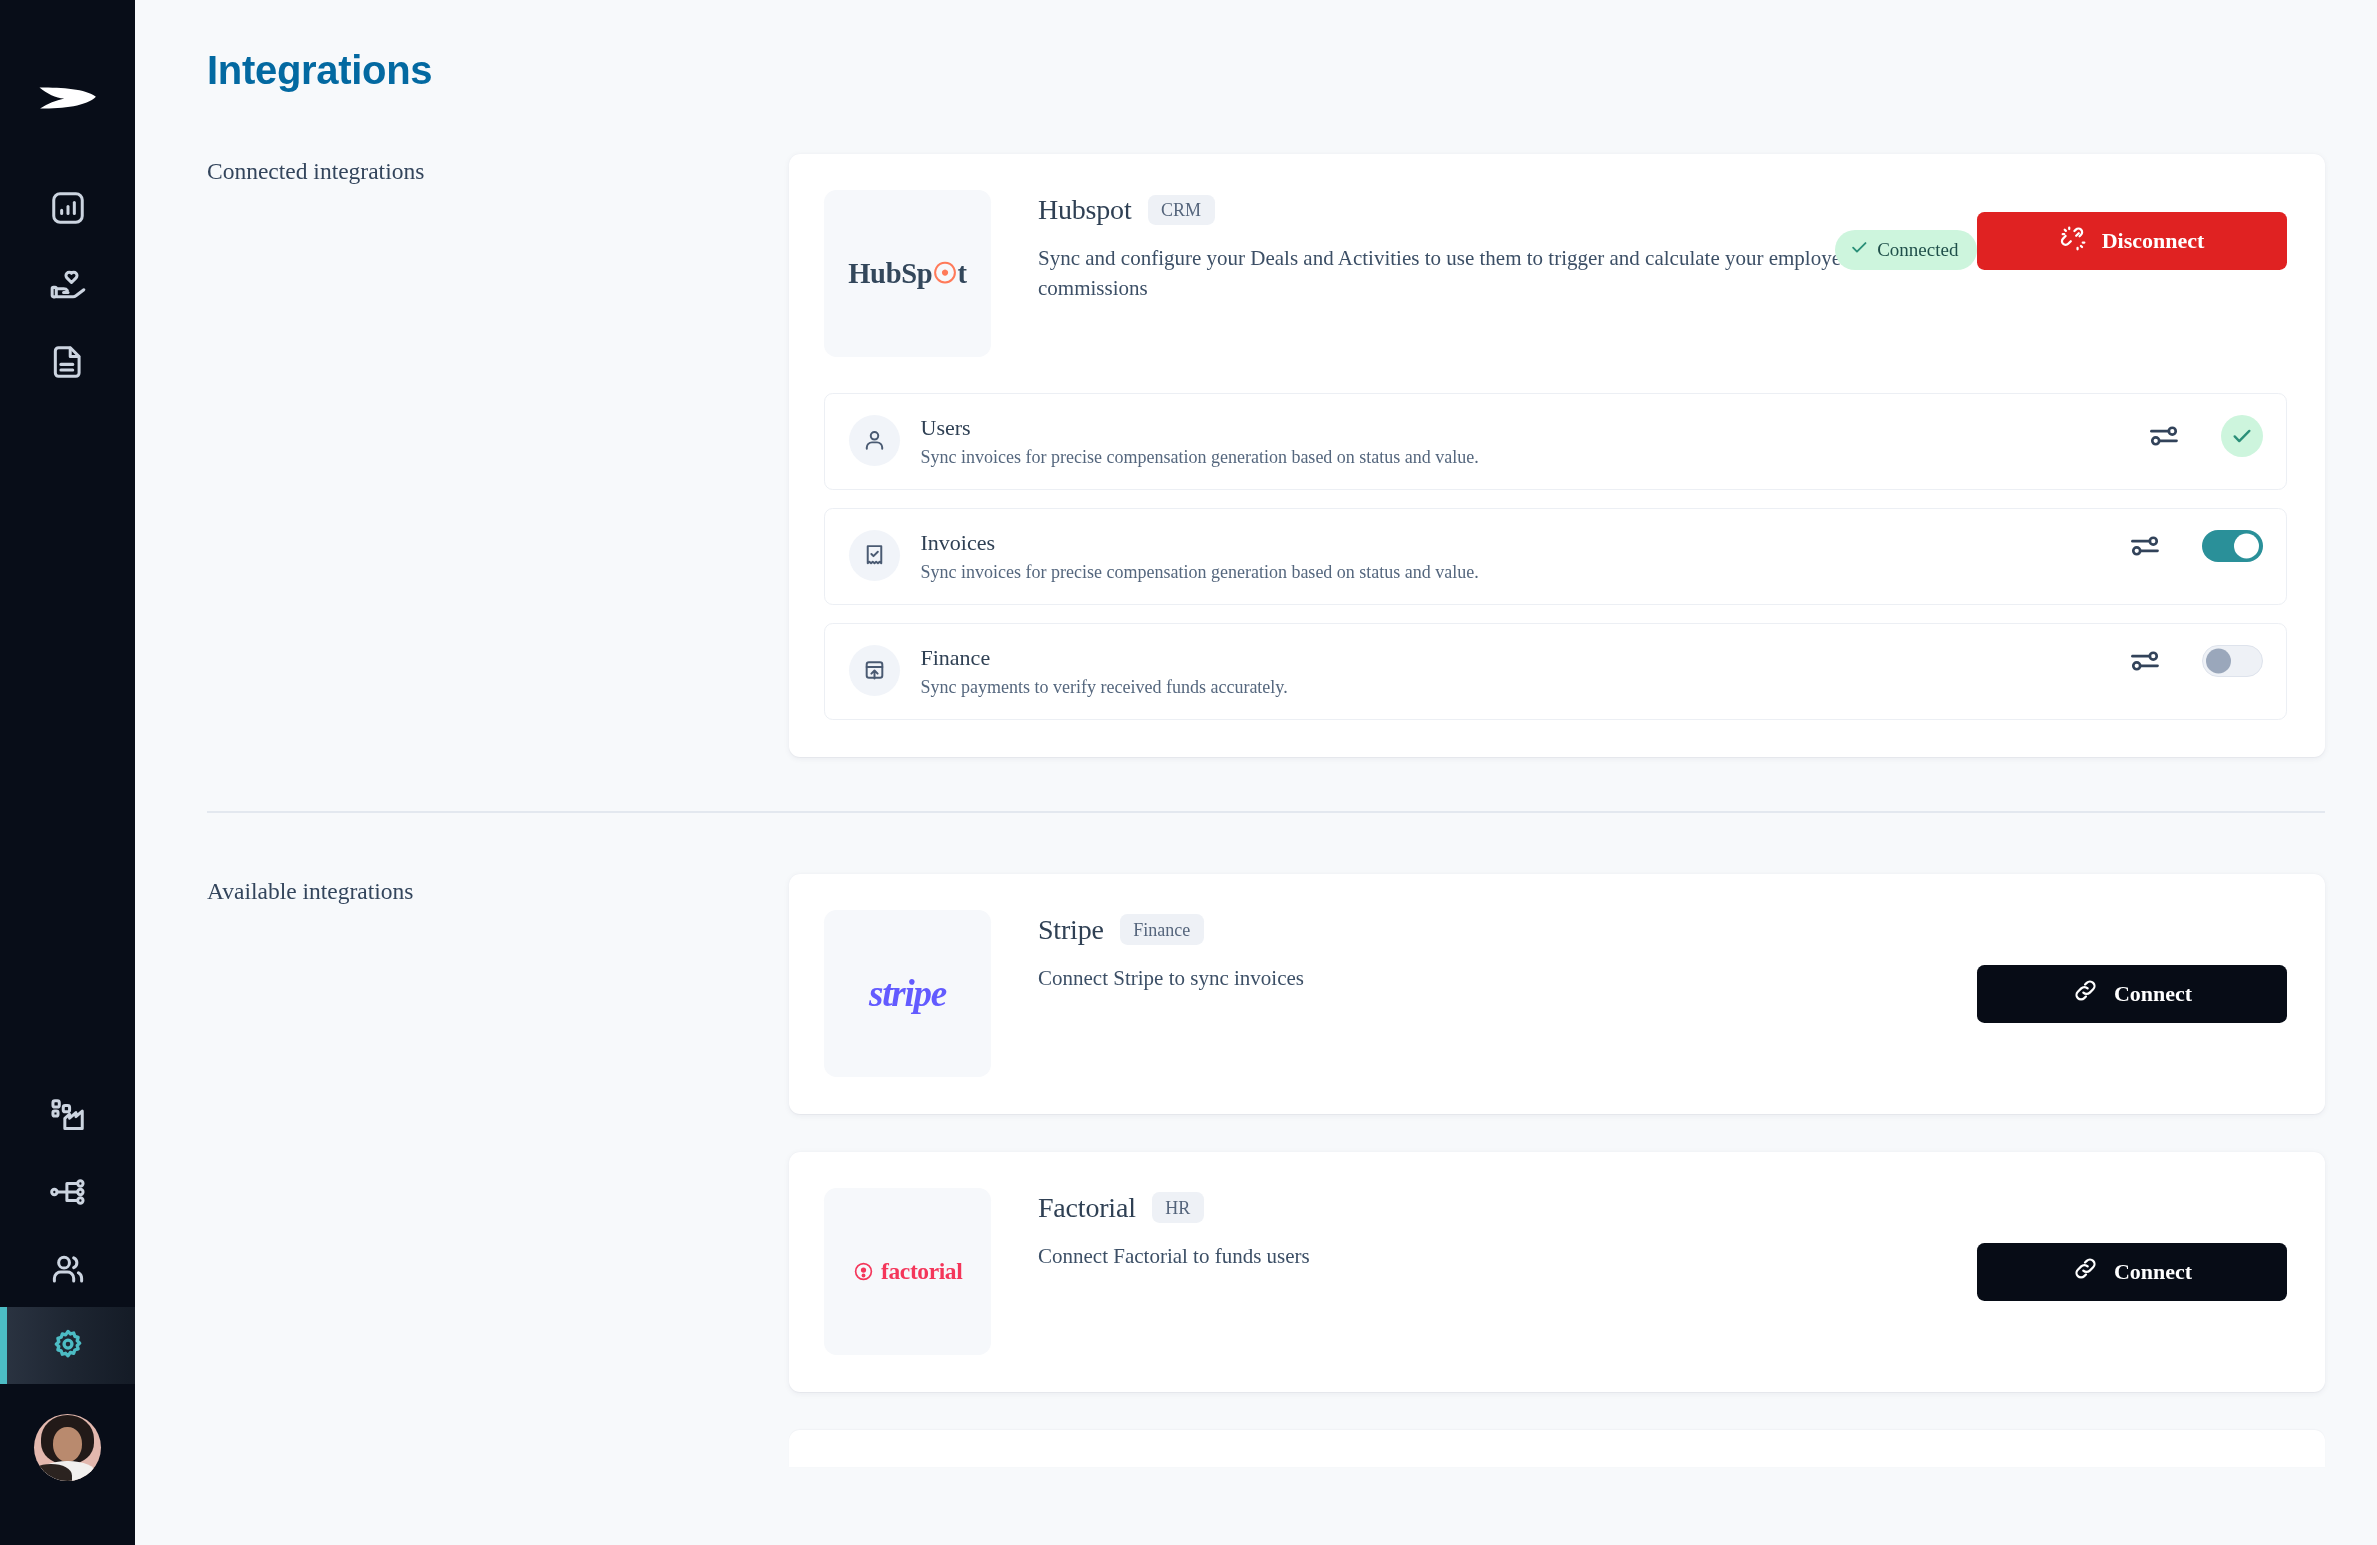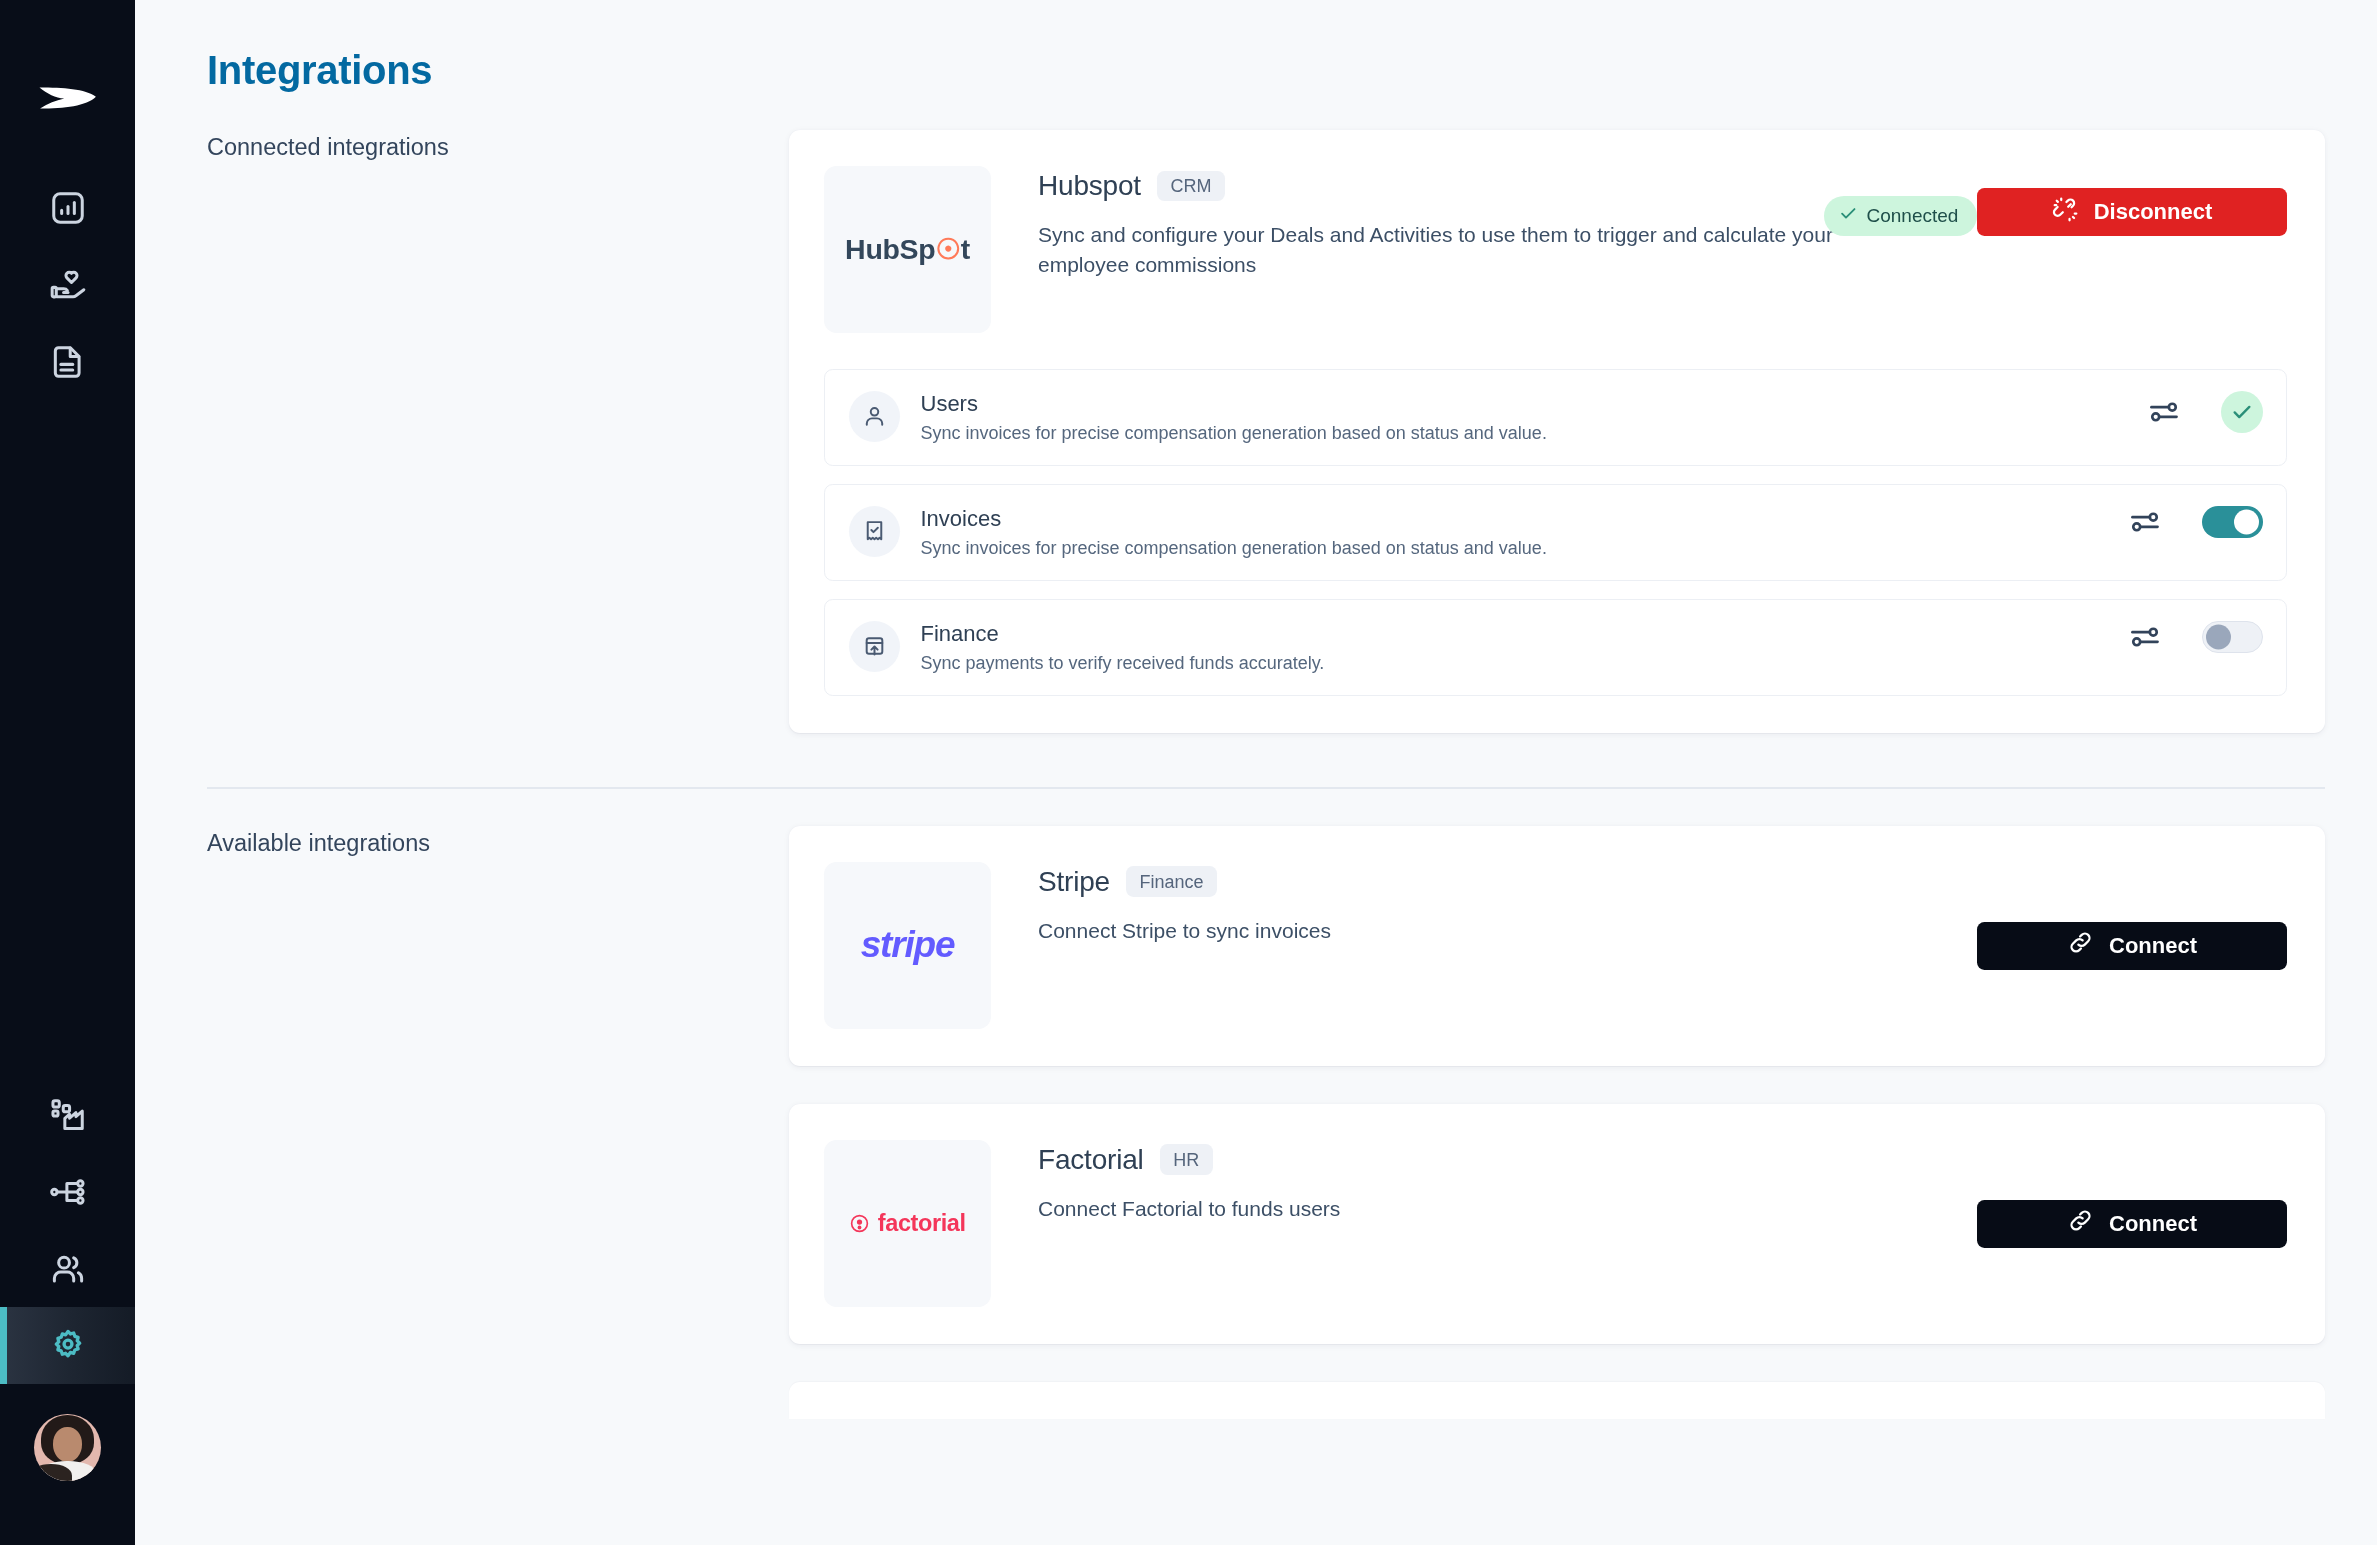--- a/index.html
+++ b/index.html
@@ -88,21 +88,21 @@
     overflow: hidden;
   }
   .page-title {
     font-size: 40px;
     font-weight: 700;
     letter-spacing: -0.3px;
     color: #0369a1;
     margin: 48px 0 0 72px;
   }
 
-  .section { display: flex; margin-top: 37px; padding-left: 72px; padding-right: 52px; }
+  .section { display: flex; margin-top: 61px; padding-left: 72px; padding-right: 52px; font-family: Liberation Serif, serif; }
   .section-label {
     flex: 0 0 582px;
     font-size: 23.5px;
     color: #33455c;
     padding-top: 3.7px;
   }
   .section-body { flex: 1 1 auto; }
 
   .divider {
     height: 1.9px;
@@ -184,21 +184,21 @@
   }
   .status-pill svg { width: 18.6px; height: 18.6px; }
 
   .btn {
     margin-top: 22px;
     border: none;
     border-radius: 7.4px;
     color: #fff;
     font-size: 22px;
     font-weight: 700;
-    height: 48px;
+    height: 58px;
     min-width: 310px;
     display: inline-flex;
     align-items: center;
     justify-content: center;
     gap: 15px;
     cursor: pointer;
     font-family: inherit;
   }
   .btn-danger { background: #e02222; }
   .btn-dark   { background: #070c16; }

